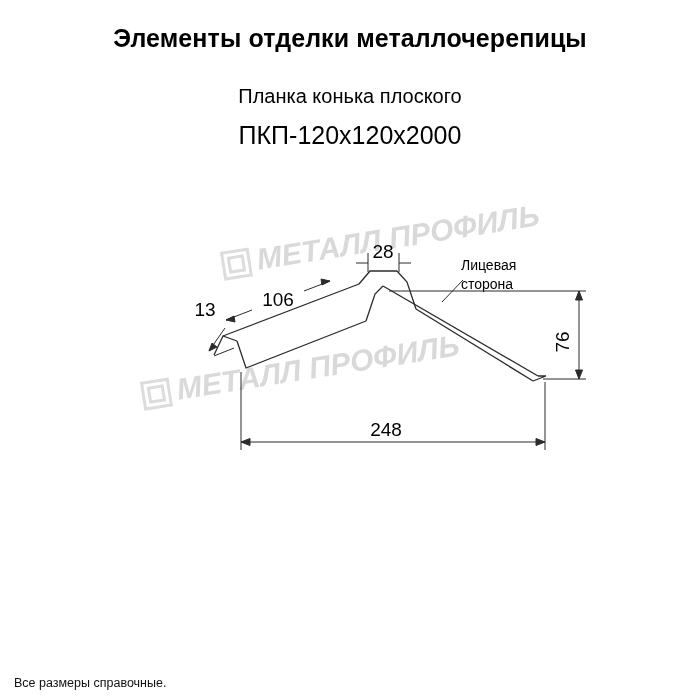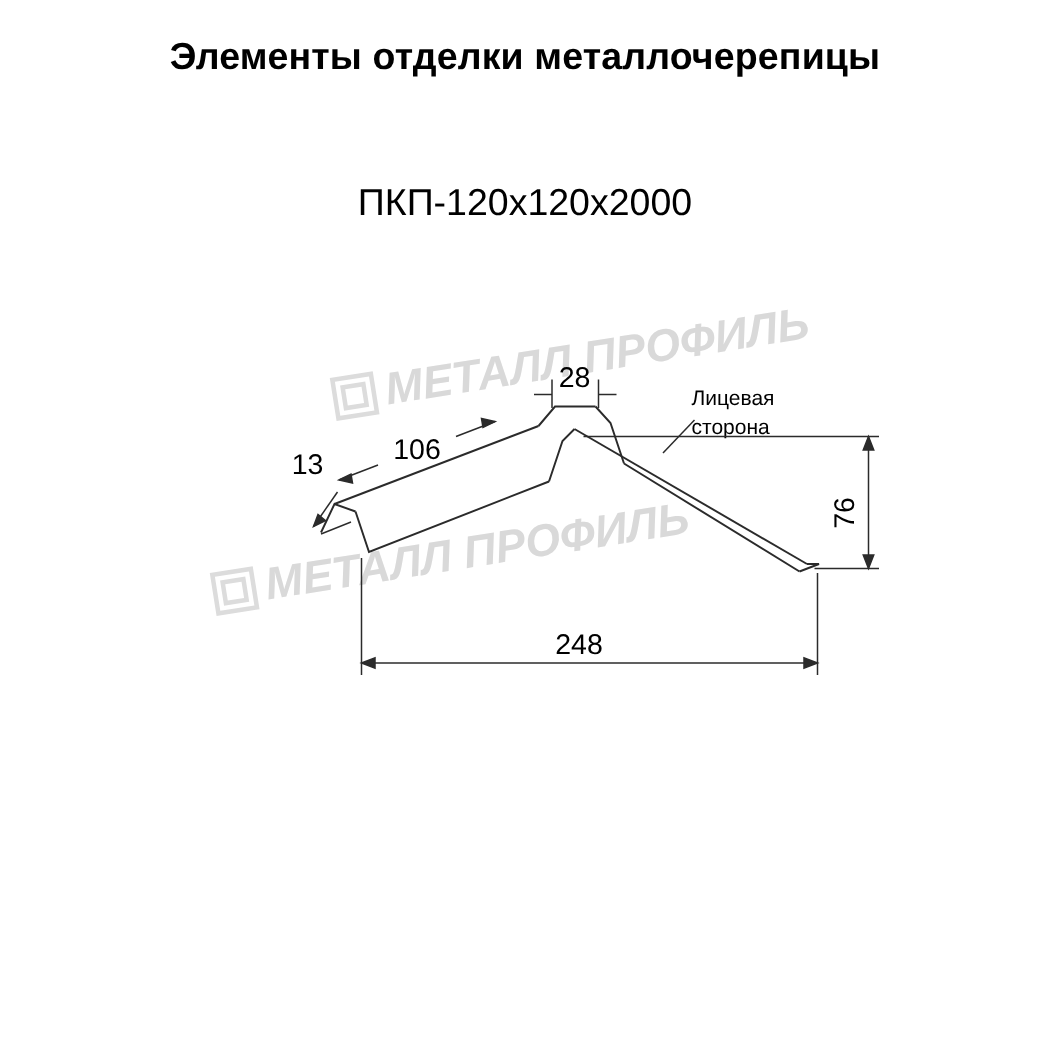--- a/index.html
+++ b/index.html
@@ -94,20 +94,21 @@
     font-style: italic;
     fill: #d9d9d9;
   }
 </style>
 </head>
 <body>
 
 <div class="page">
 
   <div class="title">Элементы отделки металлочерепицы</div>
+  <div class="subtitle">Планка конька плоского</div>
   <div class="code">ПКП-120х120х2000</div>
 
   <div class="watermark-layer">
     <svg width="700" height="350" viewBox="0 0 700 350">
       <g transform="translate(225,125) rotate(-9)">
         <rect x="0" y="-22" width="26" height="26" fill="none" stroke="#dcdcdc" stroke-width="3"></rect>
         <rect x="6" y="-16" width="14" height="14" fill="none" stroke="#dcdcdc" stroke-width="3"></rect>
         <text class="wm-text" x="34" y="0">МЕТАЛЛ ПРОФИЛЬ</text>
       </g>
       <g transform="translate(145,255) rotate(-9)">
@@ -185,15 +186,16 @@
         <path d="M 203 292 L 507 292"></path>
         <path d="M 203 292 l 9 -3.5 l 0 7 z" fill="#2b2b2b"></path>
         <path d="M 507 292 l -9 -3.5 l 0 7 z" fill="#2b2b2b"></path>
       </g>
       <text class="dim-text" x="348" y="286" text-anchor="middle">248</text>
 
     </svg>
   </div>
 
   <div class="footer">
+    <div>Все размеры справочные.</div>
   </div>
 
 </div>
 
 </body></html>

